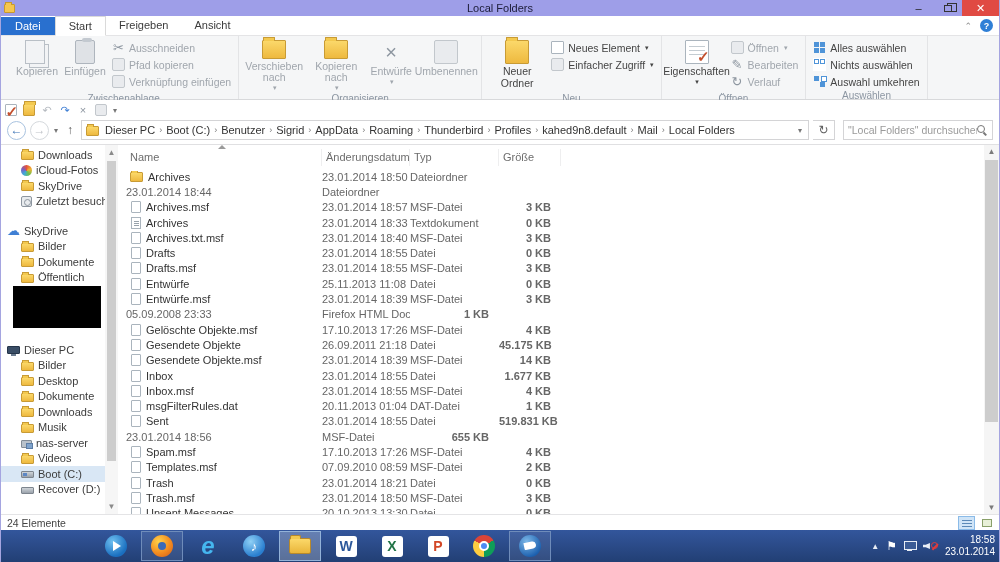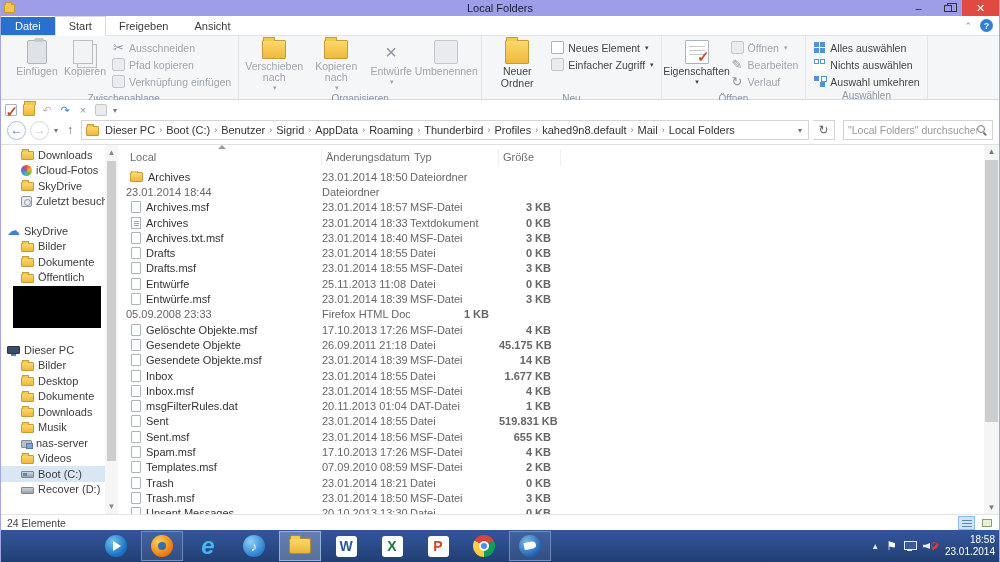--- a/index.html
+++ b/index.html
@@ -188,41 +188,41 @@
       <span class="win-btn">–</span>
       <span class="win-btn">
           <span class="wb-restore-g"></span>
         </span>
       <span class="win-btn close">✕</span>
     </span>
   </div>
 
   <div class="tabrow">
     <span class="tab file">Datei</span>
-    <span id="tabs-host" style="display:flex;align-items:center;">
+    <span id="tabs-host" style="display:flex;align-items:flex-start;">
         <span class="tab active">Start</span>
         <span class="tab">Freigeben</span>
         <span class="tab">Ansicht</span>
       </span>
     <span class="tabrow-right">
       <span class="rb-collapse">⌃</span>
       <span class="help-ic">?</span>
     </span>
   </div>
 
   <div class="ribbon" id="ribbon">
       <div class="rb-group">
         <div class="rb-content">
           <div class="rbtn-big disabled">
+            <span class="ic big ic-copy" style="width: 20px; height: 24px;"></span>
+            <span>Kopieren</span>
+          </div>
+          <div class="rbtn-big disabled">
             <span class="ic big ic-paste" style="width: 20px; height: 24px;"></span>
             <span>Einfügen</span>
-          </div>
-          <div class="rbtn-big disabled">
-            <span class="ic big ic-copy" style="width: 20px; height: 24px;"></span>
-            <span>Kopieren</span>
           </div>
           <div class="rb-smallcol">
             <div class="rbtn-small disabled">
               <span class="ic sm ic-glyph">✂</span>
               <span>Ausschneiden</span>
             </div>
             <div class="rbtn-small disabled">
               <span class="ic sm ic-generic"></span>
               <span>Pfad kopieren</span>
             </div>
@@ -459,21 +459,21 @@
       </div>
     <div class="sb-scroll">
       <span class="arr" style="top:3px;">▲</span>
       <span class="thumb"></span>
       <span class="arr" style="bottom:3px;">▼</span>
     </div>
 
     <div class="filearea">
       <div class="fl-header" id="fl-header">
         <span class="sort-arr"></span>
-      <span class="fl-hcell">Local</span>
+      <span class="fl-hcell">Name</span>
           <span class="fl-hcell">Änderungsdatum</span>
           <span class="fl-hcell">Typ</span>
           <span class="fl-hcell">Größe</span>
         </div>
       <div class="fl-rows" id="fl-rows">
           <div class="fl-row">
             <span class="fl-name">
               <span class="fi fi-folder"></span>
               <span>Archives</span>
             </span>
@@ -611,24 +611,20 @@
           <div class="fl-row">
             <span class="fl-name">
               <span class="fi fi-file"></span>
               <span>Sent</span>
             </span>
             <span class="fl-meta">23.01.2014 18:55</span>
             <span class="fl-meta">Datei</span>
             <span class="fl-size">519.831 KB</span>
           </div>
           <div class="fl-row">
-            <span class="fl-name">
-              <span class="fi fi-file"></span>
-              <span>Sent.msf</span>
-            </span>
             <span class="fl-meta">23.01.2014 18:56</span>
             <span class="fl-meta">MSF-Datei</span>
             <span class="fl-size">655 KB</span>
           </div>
           <div class="fl-row">
             <span class="fl-name">
               <span class="fi fi-file"></span>
               <span>Spam.msf</span>
             </span>
             <span class="fl-meta">17.10.2013 17:26</span>

